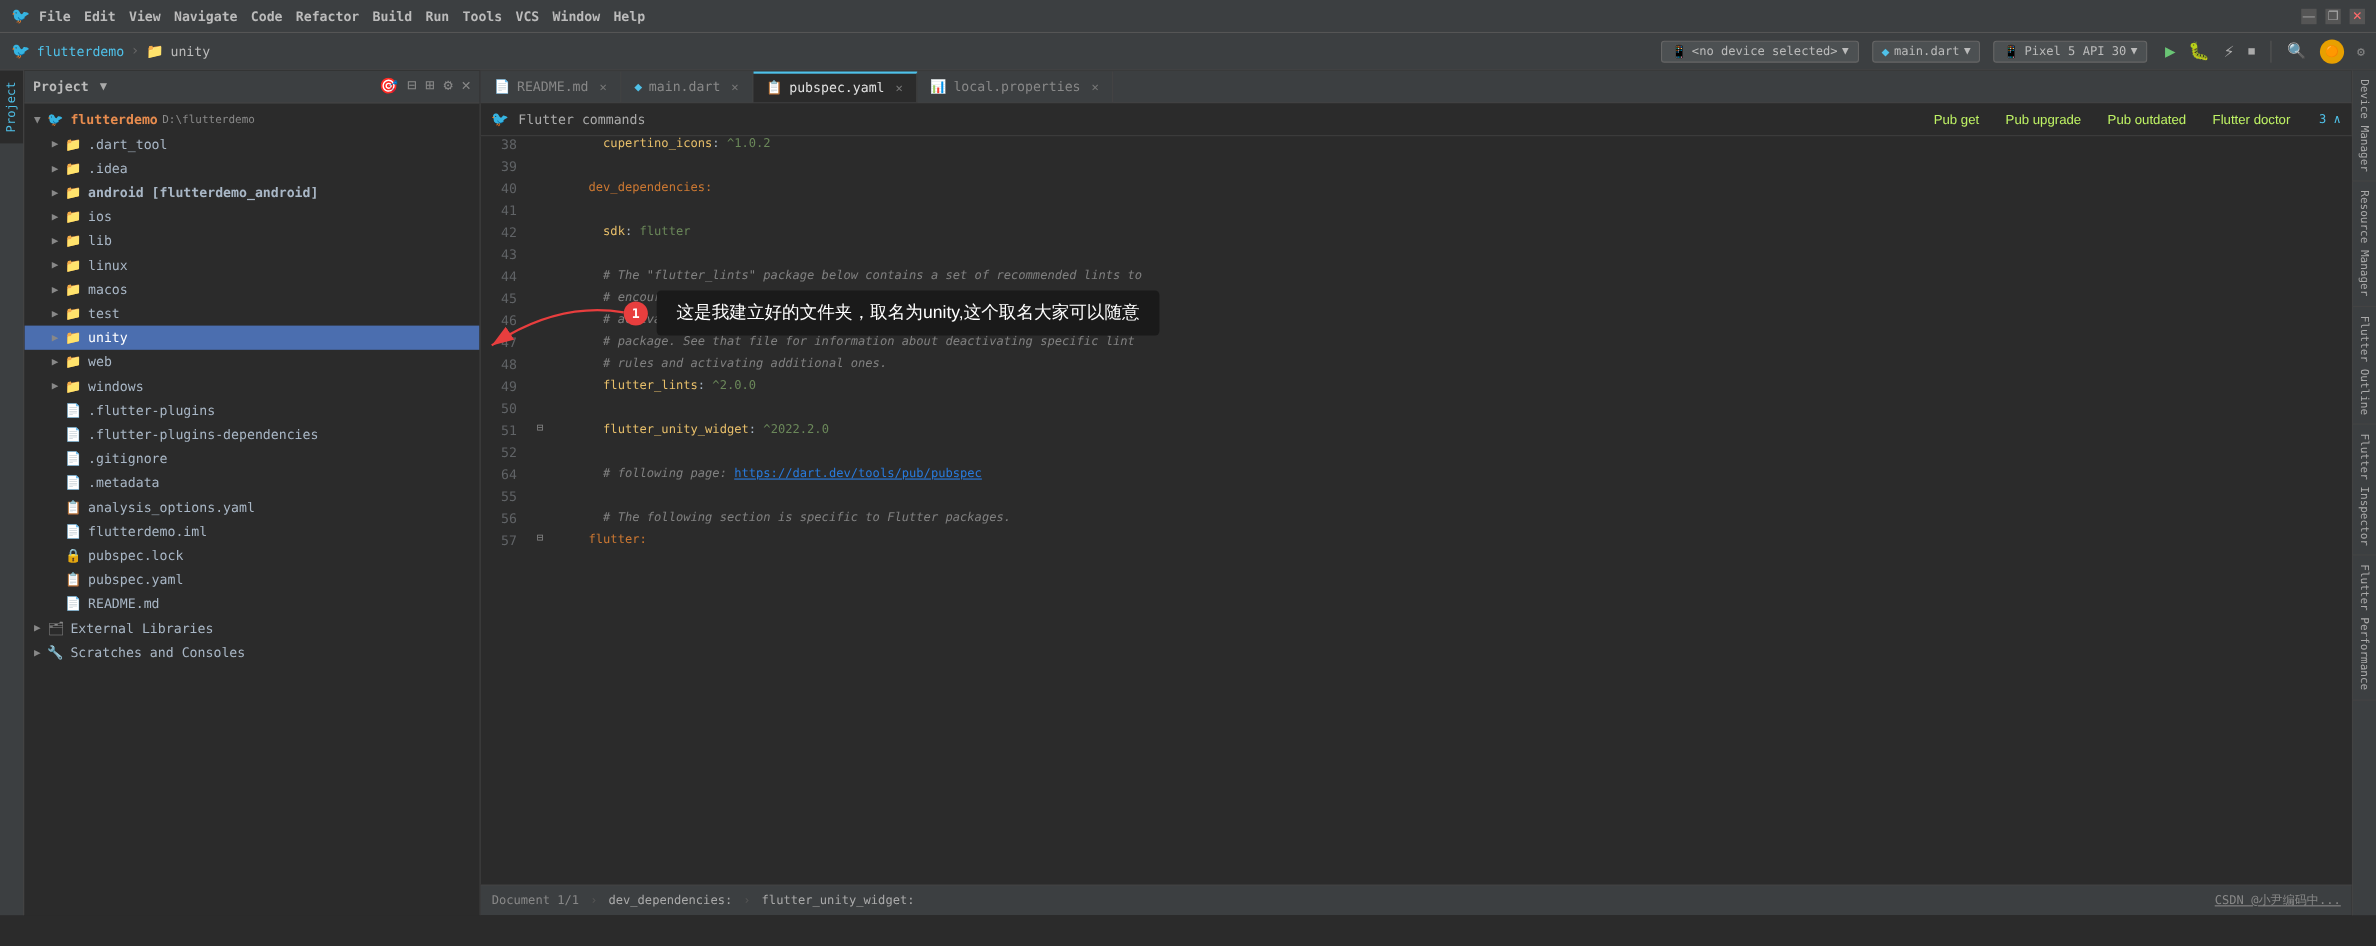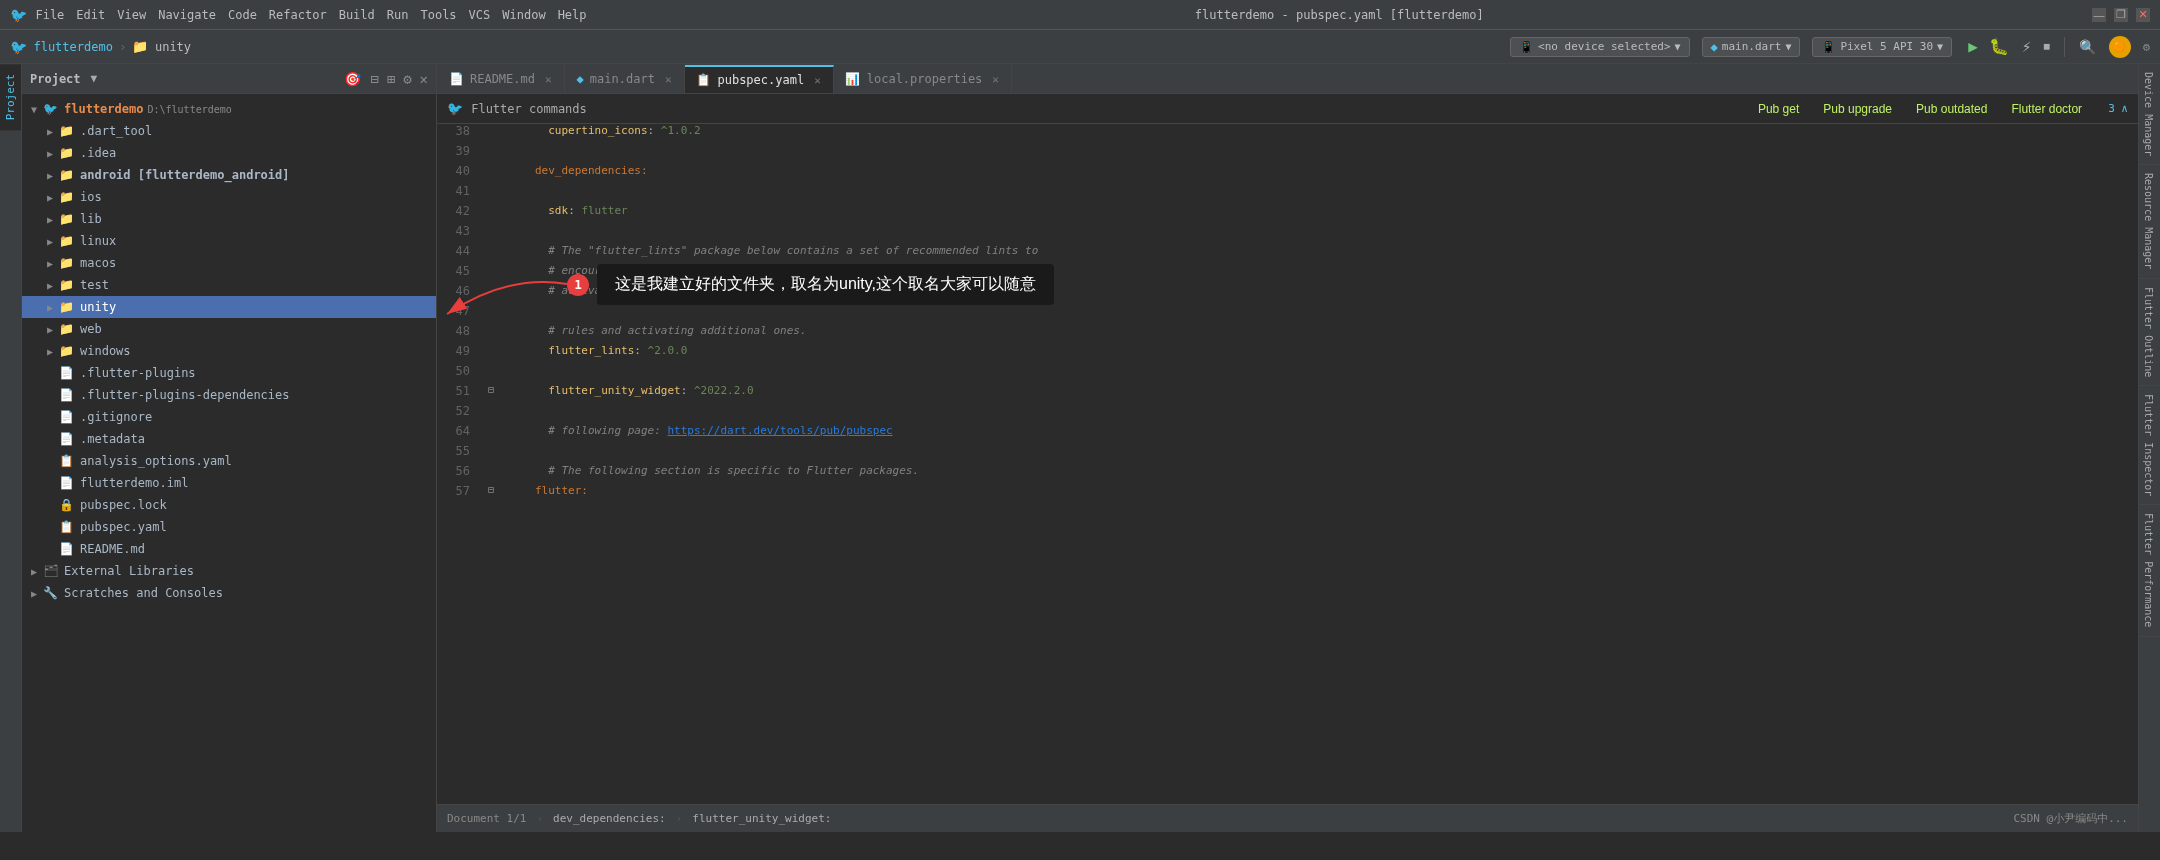--- a/index.html
+++ b/index.html
@@ -50,20 +50,21 @@
       display: flex;
       align-items: center;
       justify-content: center;
     }
     .title-menu {
       display: flex;
       gap: 12px;
       font-size: 12px;
       color: #bbb;
       cursor: pointer;
+      font-weight: bold;
     }
 
     
     .main-layout {
       display: flex;
       height: calc(860px - 30px - 28px - 34px - 28px);
     }
 
     
     .toolbar {
@@ -273,21 +274,21 @@
       background: #3c3f41;
       height: 28px;
       display: flex;
       align-items: center;
       padding: 0 10px;
       gap: 10px;
       font-size: 11px;
       color: #888;
       border-top: 1px solid #444;
     }
-    .status-bar-right { margin-left: auto; display: flex; gap: 15px; }
+    .status-bar-right { margin-left: auto; display: flex; gap: 15px; text-decoration: underline; }
 
     
     .right-panels {
       width: 22px;
       background: #3c3f41;
       border-left: 1px solid #444;
       display: flex;
       flex-direction: column;
     }
     .right-tab-label {
@@ -362,23 +363,20 @@
       <span>Code</span>
       <span>Refactor</span>
       <span>Build</span>
       <span>Run</span>
       <span>Tools</span>
       <span>VCS</span>
       <span>Window</span>
       <span>Help</span>
     </div>
   </div>
-  <div class="title-bar-center">
-    <span>flutterdemo - pubspec.yaml [flutterdemo]</span>
-  </div>
   <div class="title-bar-right">
     <button class="title-btn">—</button>
     <button class="title-btn">❐</button>
     <button class="title-btn" style="color:#ff6b6b;">✕</button>
   </div>
 </div>
 
 <div class="toolbar">
 
   <span style="color:#4fc1e9;font-size:14px;">🐦</span>
@@ -692,20 +690,21 @@
 
       <div class="code-line">
         <span class="line-number">46</span>
         <span class="line-gutter"></span>
         <span class="line-content"><span class="c-comment">  # activated in the `analysis_options.yaml` file located at the root of your</span></span>
       </div>
 
       <div class="code-line">
         <span class="line-number">47</span>
         <span class="line-gutter"></span>
+        <span class="line-content"><span class="c-comment">  # package. See that file for information about deactivating specific lint</span></span>
       </div>
 
       <div class="code-line">
         <span class="line-number">48</span>
         <span class="line-gutter"></span>
         <span class="line-content"><span class="c-comment">  # rules and activating additional ones.</span></span>
       </div>
 
       <div class="code-line">
         <span class="line-number">49</span>

